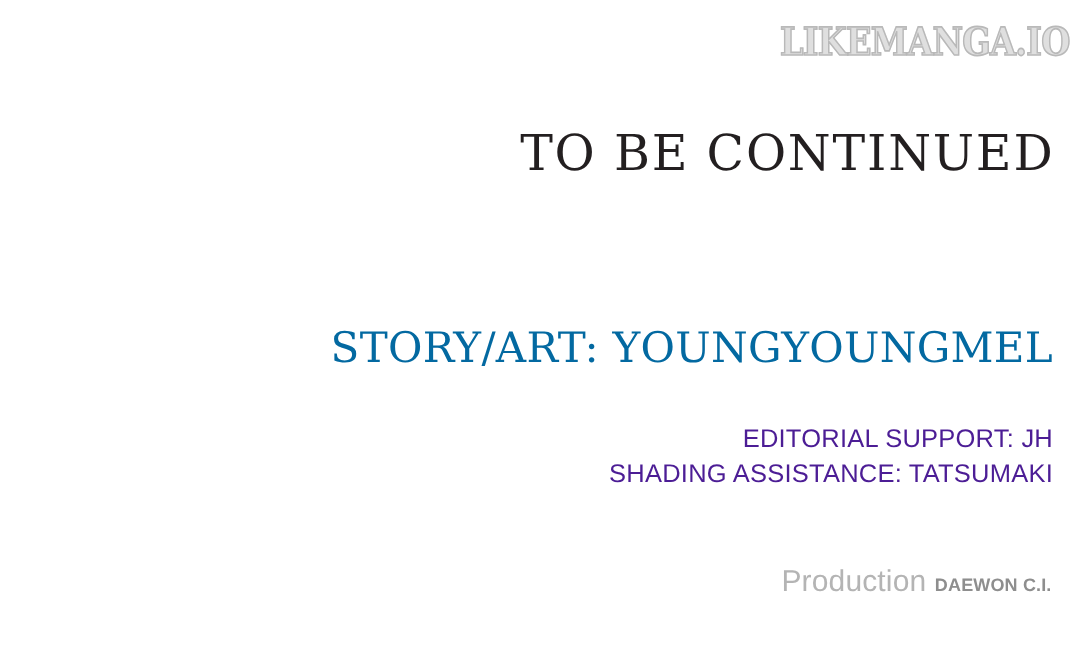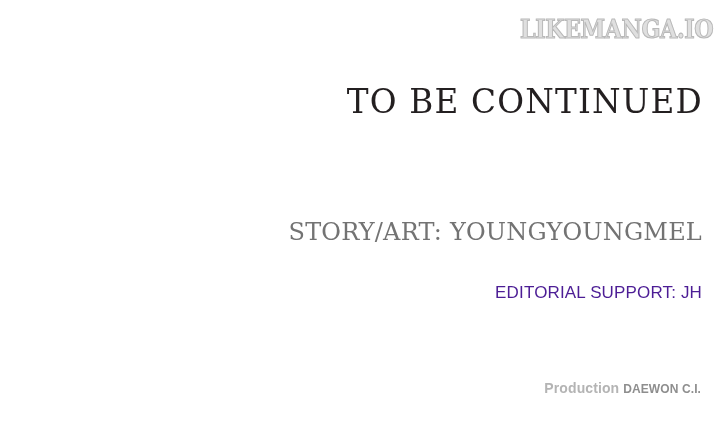--- a/index.html
+++ b/index.html
@@ -72,24 +72,24 @@
 
   
   .credit-main {
     position: absolute;
     left: 0;
     top: 220px;
     width: 702px;
     text-align: right;
     font-family: "DejaVu Serif", serif;
     font-weight: 400;
-    font-size: 24px;
+    font-size: 28px;
     line-height: 24px;
     letter-spacing: 0.2px;
-    color: #737373;
+    color: #0369a1;
     white-space: nowrap;
   }
 
   
   .support-block {
     position: absolute;
     left: 0;
     top: 282px;
     width: 702px;
     text-align: right;
@@ -109,22 +109,22 @@
     position: absolute;
     left: 0;
     top: 379px;
     width: 701px;
     text-align: right;
     white-space: nowrap;
     font-family: "Liberation Sans", sans-serif;
     line-height: 18px;
   }
   .production-prefix {
-    font-size: 14px;
-    font-weight: 700;
+    font-size: 20px;
+    font-weight: 400;
     color: #b4b4b4;
     letter-spacing: 0.1px;
     text-align: center;
   }
   .production-name {
     font-size: 12px;
     font-weight: 700;
     color: #8e8e8e;
     letter-spacing: 0.1px;
   }
@@ -137,19 +137,20 @@
   <div class="watermark">
     <span class="watermark-text">LIKEMANGA.IO</span>
   </div>
 
   <div class="title">TO BE CONTINUED</div>
 
   <div class="credit-main">STORY/ART: YOUNGYOUNGMEL</div>
 
   <div class="support-block">
     <div class="support-line">EDITORIAL SUPPORT: JH</div>
+    <div class="support-line">SHADING ASSISTANCE:  TATSUMAKI</div>
   </div>
 
   <div class="production">
     <span class="production-prefix">Production</span><span class="production-prefix">&nbsp;</span><span class="production-name">DAEWON C.I.</span>
   </div>
 
 </div>
 
 </body></html>

